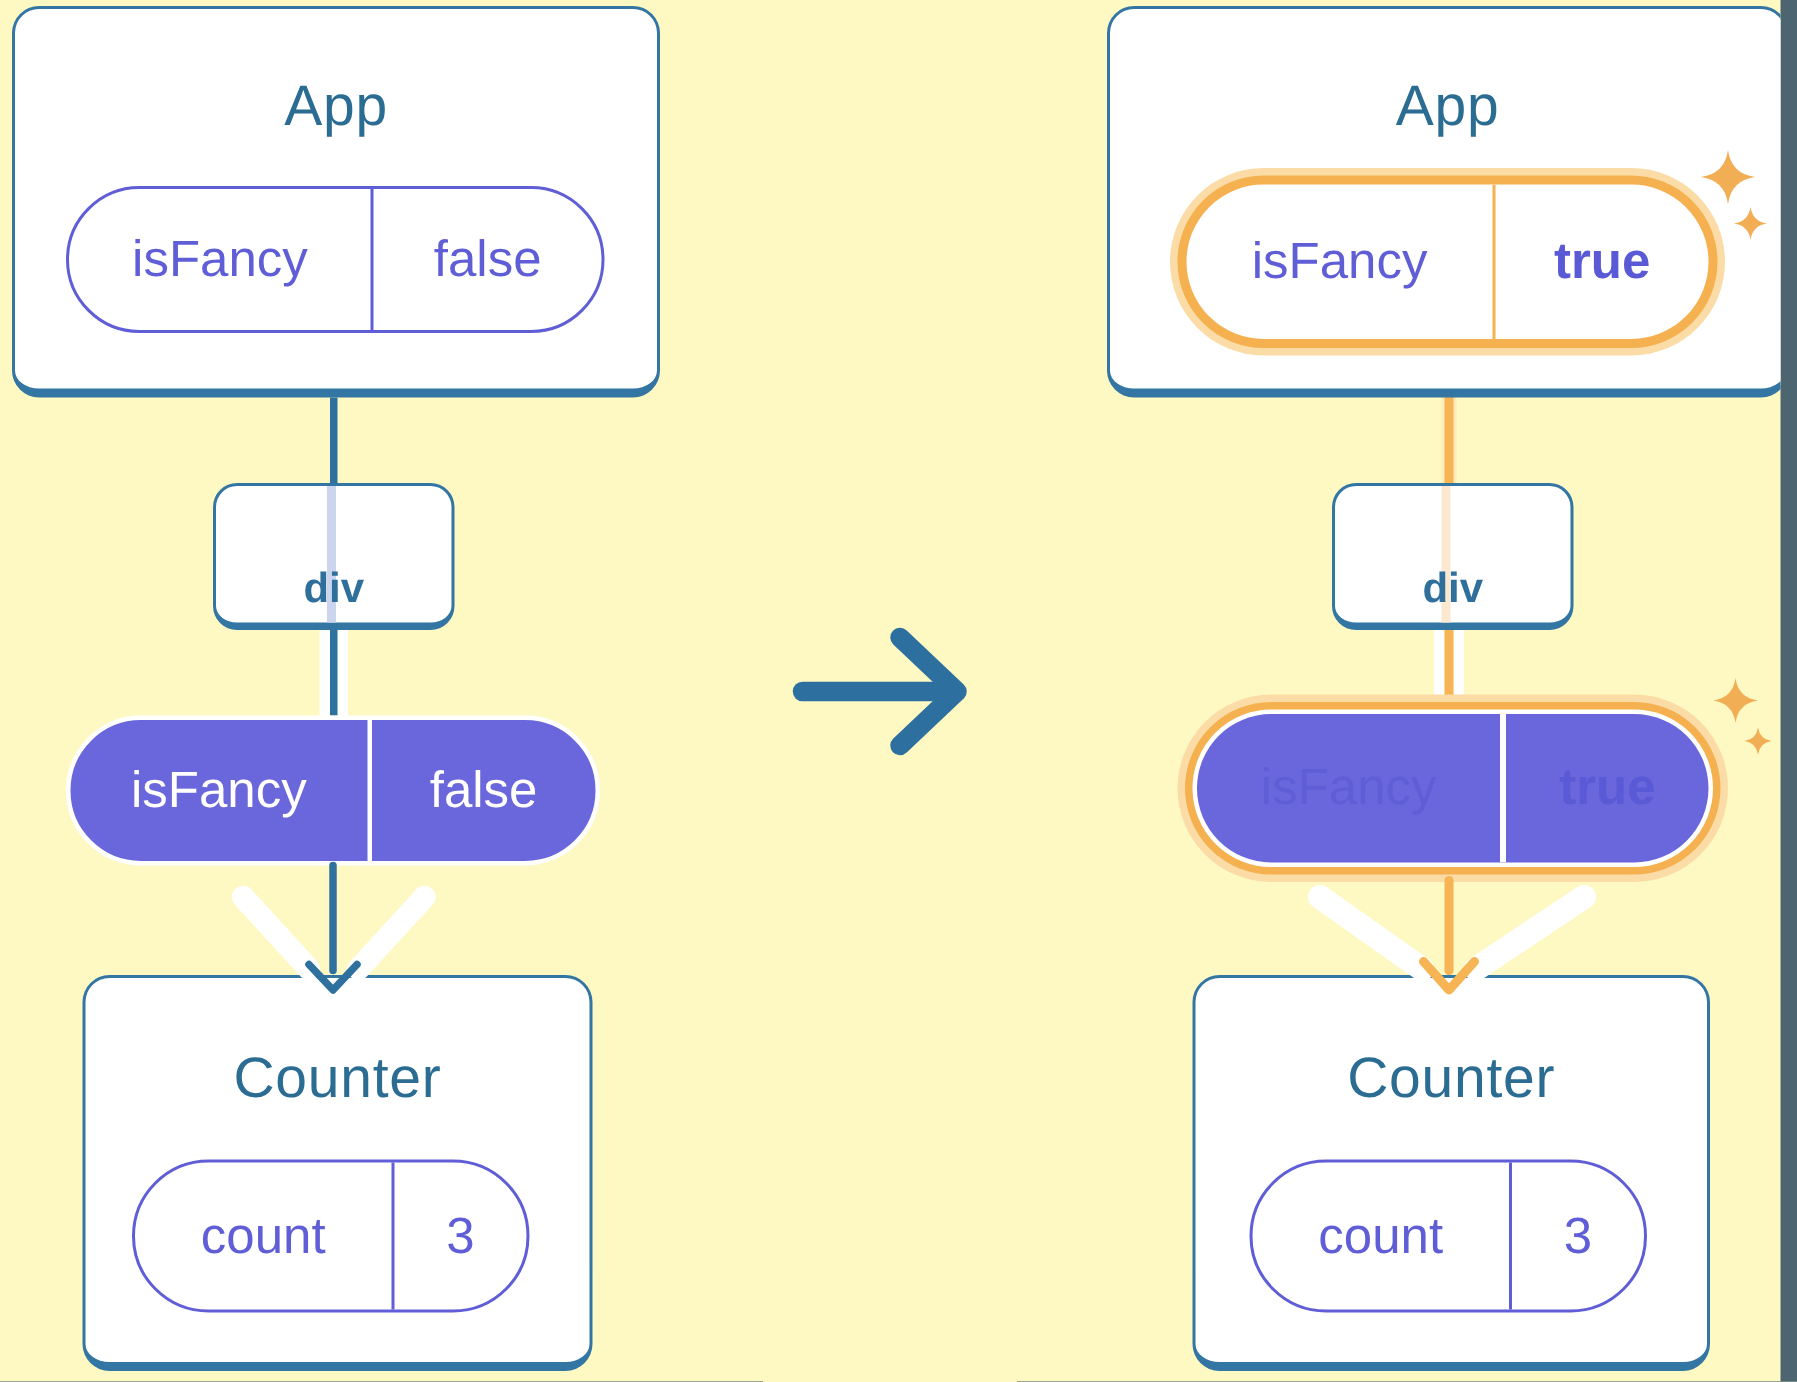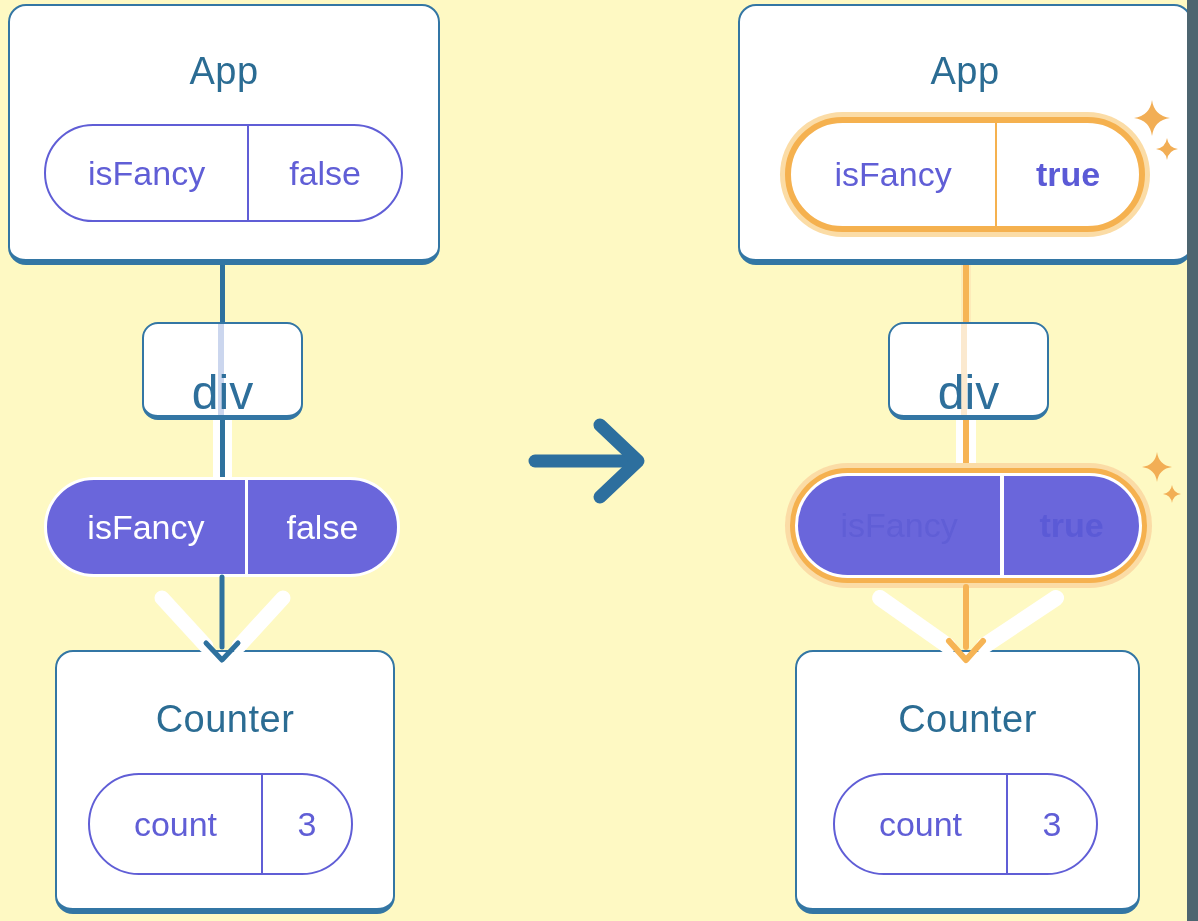--- a/index.html
+++ b/index.html
@@ -13,21 +13,21 @@
     position:absolute;background:#fff;
     border:2px solid #3376A4;border-bottom-width:6px;
     border-radius:18px;box-sizing:border-box;z-index:2;
   }
   .card.small{border-radius:16px;border-width:2.5px;border-bottom-width:5px;
     display:flex;align-items:center;justify-content:center;}
   .card-title{
     position:absolute;text-align:center;color:#2B6C93;
     font-size:38px;font-weight:500;z-index:3;letter-spacing:.5px;
   }
-  .div-label{color:#2E6F9B;font-size:48px;font-weight:400;position:relative;z-index:2;margin-top:45px;}
+  .div-label{color:#2E6F9B;font-size:28px;font-weight:700;position:relative;z-index:2;margin-top:45px;}
   .stripe{position:absolute;top:0;bottom:0;width:6px;z-index:1;}
   
   .pill{
     position:absolute;display:flex;box-sizing:border-box;
     border:2.5px solid #605ED6;border-radius:60px;background:#fff;
     font-size:34px;color:#605ED6;z-index:3;
   }
   .pill .cell{display:flex;align-items:center;justify-content:center;}
   .pill .cell.key{border-right:2px solid #605ED6;}
   

